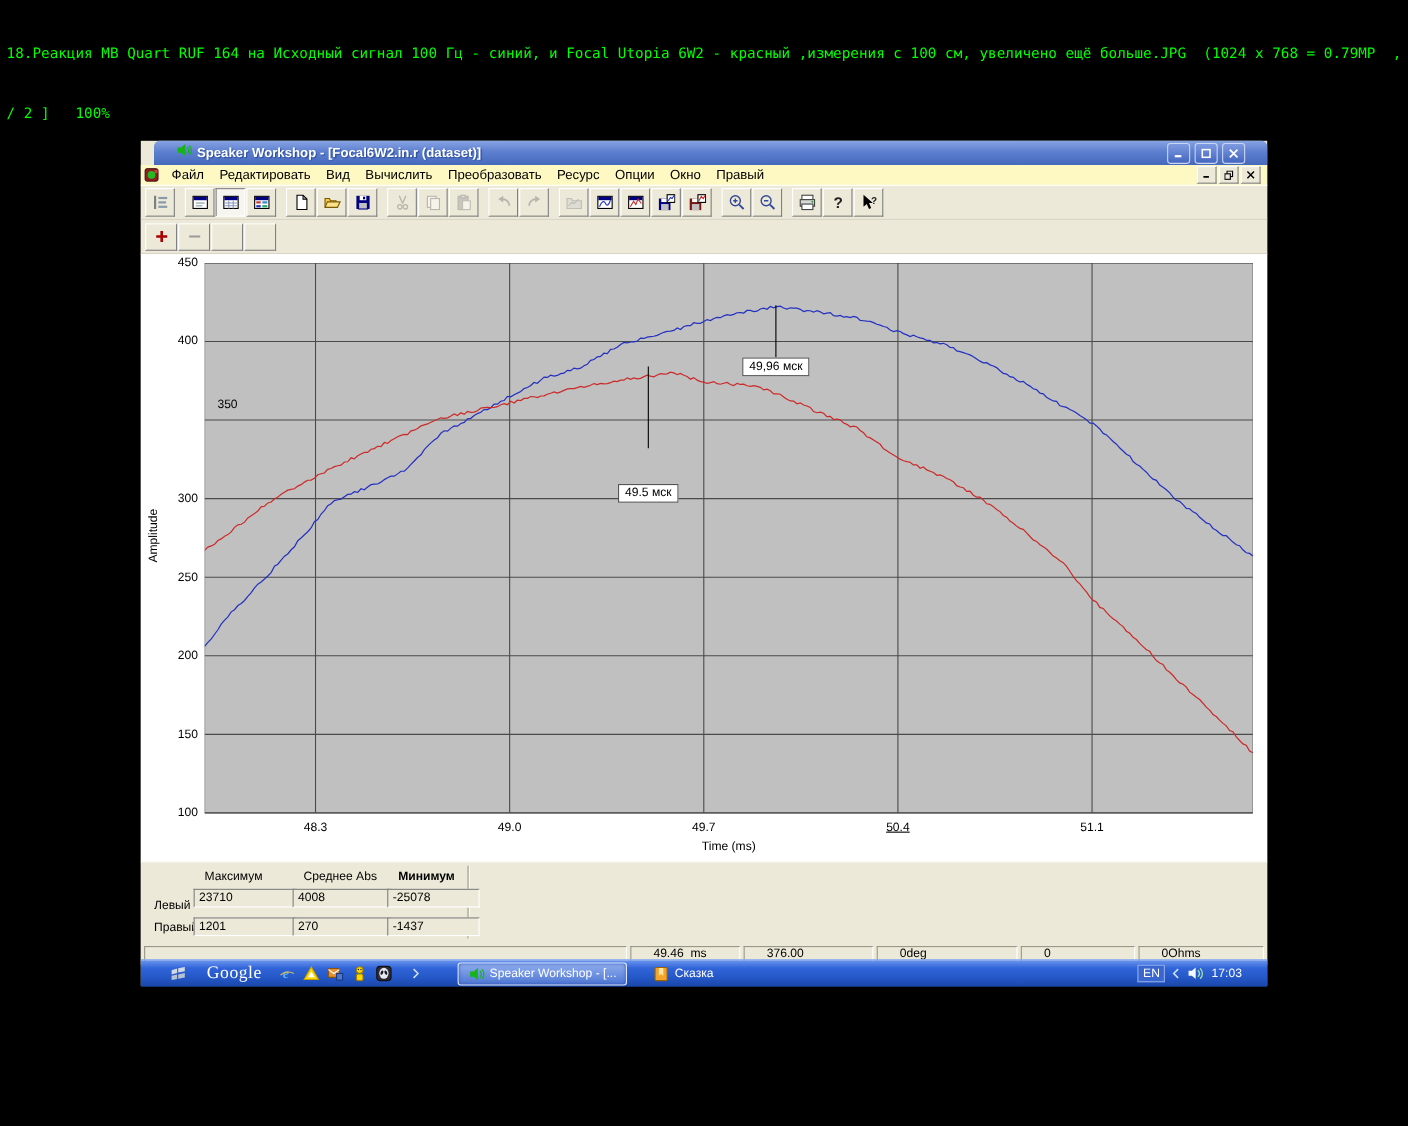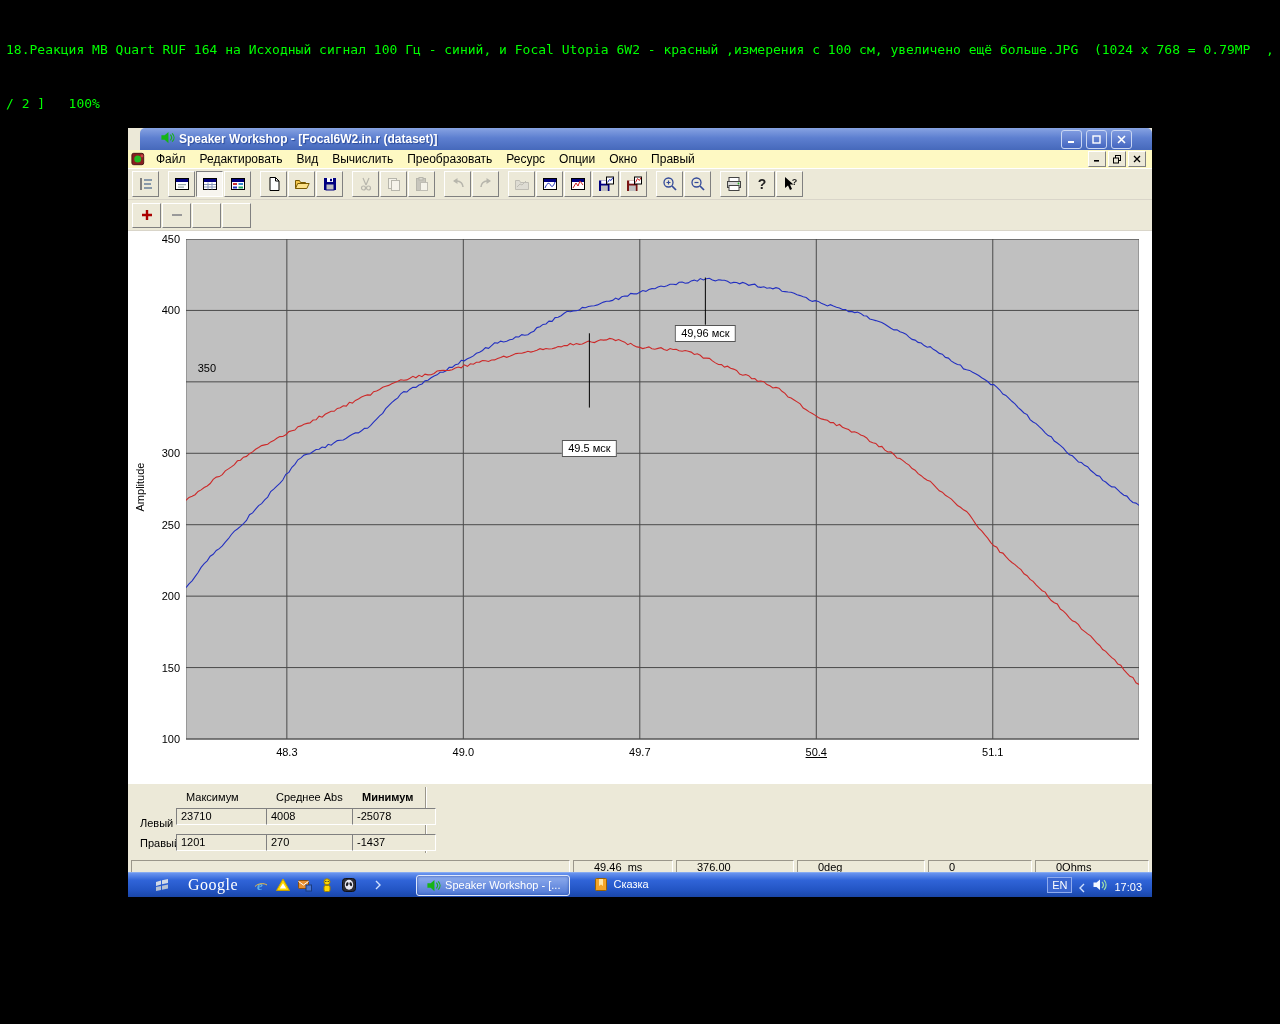--- a/index.html
+++ b/index.html
@@ -65,21 +65,21 @@
            background:linear-gradient(to bottom,#6a95ef 0%,#3064d8 30%,#2355c4 70%,#1a46a8 100%);
            border-top:1px solid #86abf2;display:flex;align-items:center;}
   .google{font-family:"Liberation Serif",serif;font-size:16px;margin:0 12px 0 18px;letter-spacing:.5px;text-align:center;}
   .qlicon{margin:0 3px;display:flex;}
   .chev{margin:0 10px 0 14px;display:flex;}
   .task-btn{height:19px;border-radius:3px;display:flex;align-items:center;gap:4px;padding:0 9px;
             white-space:nowrap;}
   .task-btn.active{margin-left:24px;background:linear-gradient(#8fadee,#4f77d4);
                    border:1px solid #dfe8fc;box-shadow:inset 0 0 3px #2a4fae;}
   .task-btn.plain{margin-left:14px;}
-  .tray{margin-left:auto;display:flex;align-items:flex-end;gap:6px;padding-right:10px;}
+  .tray{margin-left:auto;display:flex;align-items:center;gap:6px;padding-right:23px;}
   .en-box{background:#3a66d0;border:1px solid #8fabee;padding:0 4px;line-height:14px;}
 </style>
 </head>
 <body>
 
 <div class="screen">
   <div class="info">
     <div>18.Реакция MB Quart RUF 164 на Исходный сигнал 100 Гц - синий, и Focal Utopia 6W2 - красный ,измерения с 100 см, увеличено ещё больше.JPG  (1024 x 768 = 0.79MP  ,  82KB)  [ 2</div>
     <div>/ 2 ]   100%</div>
   </div>
@@ -392,20 +392,21 @@
             <line y1="0" y2="500" x1="277.32804232804256" x2="277.32804232804256" stroke="#4a4a4a" stroke-width="1"></line>
             <line y1="0" y2="500" x1="453.80952380952476" x2="453.80952380952476" stroke="#4a4a4a" stroke-width="1"></line>
             <line y1="0" y2="500" x1="630.2910052910051" x2="630.2910052910051" stroke="#4a4a4a" stroke-width="1"></line>
             <line y1="0" y2="500" x1="806.7724867724872" x2="806.7724867724872" stroke="#4a4a4a" stroke-width="1"></line>
             <path d="M0.0 348.6L3.0 344.9L6.1 341.8L9.1 337.6L12.1 333.5L15.1 328.4L18.2 324.7L21.2 321.8L24.2 317.2L27.2 315.3L30.3 311.5L33.3 309.6L36.3 306.9L39.3 303.2L42.4 299.7L45.4 295.5L48.4 292.1L51.4 290.0L54.5 287.4L57.5 284.6L60.5 281.5L63.5 275.7L66.6 273.9L69.6 270.2L72.6 266.6L75.6 264.6L78.7 260.8L81.7 258.1L84.7 252.6L87.7 250.1L90.8 247.1L93.8 244.4L96.8 241.0L99.8 235.3L102.9 233.4L105.9 228.3L108.9 225.3L111.9 220.8L115.0 218.9L118.0 216.1L121.0 215.3L124.0 214.7L127.1 212.5L130.1 210.5L133.1 210.2L136.1 208.0L139.2 208.6L142.2 205.3L145.2 206.2L148.2 203.7L151.3 201.6L154.3 201.2L157.3 201.0L160.3 199.3L163.4 197.0L166.4 195.3L169.4 193.9L172.4 193.9L175.5 191.8L178.5 189.4L181.5 189.3L184.5 186.6L187.6 183.2L190.6 180.1L193.6 176.9L196.7 174.4L199.7 169.7L202.7 166.6L205.7 163.6L208.8 161.0L211.8 158.9L214.8 154.8L217.8 152.6L220.9 153.0L223.9 150.2L226.9 148.2L229.9 148.4L233.0 146.0L236.0 145.0L239.0 141.8L242.0 141.3L245.1 138.8L248.1 137.0L251.1 135.8L254.1 133.3L257.2 133.3L260.2 131.7L263.2 128.4L266.2 128.4L269.3 125.8L272.3 125.1L275.3 121.3L278.3 121.8L281.4 119.8L284.4 118.4L287.4 116.9L290.4 114.3L293.5 113.3L296.5 111.5L299.5 108.7L302.5 109.4L305.6 106.6L308.6 103.8L311.6 104.1L314.6 102.1L317.7 103.0L320.7 102.3L323.7 100.7L326.7 100.2L329.8 97.7L332.8 98.0L335.8 95.6L338.8 96.3L341.9 95.7L344.9 93.5L347.9 92.2L350.9 88.6L354.0 87.8L357.0 85.4L360.0 85.0L363.0 82.1L366.1 82.4L369.1 78.6L372.1 78.3L375.1 76.7L378.2 74.2L381.2 72.3L384.2 72.7L387.3 71.9L390.3 71.8L393.3 71.1L396.3 68.4L399.4 68.7L402.4 67.5L405.4 67.0L408.4 66.7L411.5 65.9L414.5 64.4L417.5 63.1L420.5 62.3L423.6 62.1L426.6 61.4L429.6 59.1L432.6 60.5L435.7 57.8L438.7 57.0L441.7 57.1L444.7 54.4L447.8 54.9L450.8 54.9L453.8 53.3L456.8 51.5L459.9 52.4L462.9 50.5L465.9 49.6L468.9 49.8L472.0 48.1L475.0 47.0L478.0 47.7L481.0 46.8L484.1 45.3L487.1 45.2L490.1 45.6L493.1 43.2L496.2 43.1L499.2 44.2L502.2 43.9L505.2 41.9L508.3 41.1L511.3 42.2L514.3 39.6L517.3 40.9L520.4 39.7L523.4 39.3L526.4 41.0L529.4 41.9L532.5 40.8L535.5 41.1L538.5 41.2L541.5 42.2L544.6 44.2L547.6 43.4L550.6 43.5L553.6 44.8L556.7 43.4L559.7 44.5L562.7 46.3L565.7 45.6L568.8 45.2L571.8 47.9L574.8 48.4L577.9 47.8L580.9 49.2L583.9 48.8L586.9 49.8L590.0 48.7L593.0 49.5L596.0 52.3L599.0 52.6L602.1 53.0L605.1 53.2L608.1 54.3L611.1 55.8L614.2 56.6L617.2 57.8L620.2 58.5L623.2 61.0L626.3 62.4L629.3 61.6L632.3 62.4L635.3 64.3L638.4 65.4L641.4 66.9L644.4 65.7L647.4 67.1L650.5 68.2L653.5 68.9L656.5 70.5L659.5 70.5L662.6 72.6L665.6 72.4L668.6 73.6L671.6 73.1L674.7 74.4L677.7 76.8L680.7 77.0L683.7 80.0L686.8 80.7L689.8 81.6L692.8 82.6L695.8 83.6L698.9 85.3L701.9 87.3L704.9 89.3L707.9 90.9L711.0 90.7L714.0 92.7L717.0 93.7L720.0 95.2L723.1 98.1L726.1 100.4L729.1 101.1L732.1 103.4L735.2 104.0L738.2 106.6L741.2 108.2L744.2 107.7L747.3 110.3L750.3 112.0L753.3 114.4L756.3 115.2L759.4 118.4L762.4 119.1L765.4 122.1L768.5 124.0L771.5 125.5L774.5 125.9L777.5 129.9L780.6 130.7L783.6 131.4L786.6 133.2L789.6 134.7L792.7 136.5L795.7 138.8L798.7 140.5L801.7 142.5L804.8 145.6L807.8 145.6L810.8 148.2L813.8 151.0L816.9 155.0L819.9 156.4L822.9 159.3L825.9 162.3L829.0 164.8L832.0 168.3L835.0 171.0L838.0 174.0L841.1 175.6L844.1 180.6L847.1 183.0L850.1 184.6L853.2 187.7L856.2 190.3L859.2 193.8L862.2 196.6L865.3 197.7L868.3 202.0L871.3 204.0L874.3 206.3L877.4 209.1L880.4 212.9L883.4 215.8L886.4 216.8L889.5 219.8L892.5 223.1L895.5 223.5L898.5 226.3L901.6 227.7L904.6 231.3L907.6 233.7L910.6 236.4L913.7 237.3L916.7 241.4L919.7 243.0L922.7 245.7L925.8 247.9L928.8 248.0L931.8 250.9L934.8 253.8L937.9 256.2L940.9 257.1L943.9 260.8L946.9 263.5L950.0 264.1L953.0 266.4" fill="none" stroke="#2330c0" stroke-width="1.1"></path>
             <path d="M0.0 261.4L3.0 258.4L6.1 257.3L9.1 255.7L12.1 252.4L15.1 250.9L18.2 248.5L21.2 247.0L24.2 244.5L27.2 240.4L30.3 238.1L33.3 237.6L36.3 235.7L39.3 231.8L42.4 229.9L45.4 227.9L48.4 225.6L51.4 221.8L54.5 221.2L57.5 218.2L60.5 217.4L63.5 214.7L66.6 212.9L69.6 210.3L72.6 208.5L75.6 206.6L78.7 205.9L81.7 205.3L84.7 202.9L87.7 201.6L90.8 199.3L93.8 197.6L96.8 197.5L99.8 195.8L102.9 192.6L105.9 191.7L108.9 191.0L111.9 187.7L115.0 186.9L118.0 185.2L121.0 184.4L124.0 183.9L127.1 181.0L130.1 180.8L133.1 177.2L136.1 178.2L139.2 175.3L142.2 173.7L145.2 172.3L148.2 172.3L151.3 169.4L154.3 168.8L157.3 166.7L160.3 167.1L163.4 163.3L166.4 164.1L169.4 161.4L172.4 159.9L175.5 158.0L178.5 156.8L181.5 155.9L184.5 156.1L187.6 152.7L190.6 152.1L193.6 150.5L196.7 148.2L199.7 147.3L202.7 146.4L205.7 144.8L208.8 143.5L211.8 142.2L214.8 140.8L217.8 141.3L220.9 140.9L223.9 139.2L226.9 137.3L229.9 138.8L233.0 136.3L236.0 137.7L239.0 135.1L242.0 135.9L245.1 135.7L248.1 134.4L251.1 132.0L254.1 131.6L257.2 131.3L260.2 131.5L263.2 131.4L266.2 130.7L269.3 129.0L272.3 128.0L275.3 128.9L278.3 125.8L281.4 127.3L284.4 124.8L287.4 125.2L290.4 123.2L293.5 123.1L296.5 121.5L299.5 121.7L302.5 122.5L305.6 121.0L308.6 120.9L311.6 119.4L314.6 118.5L317.7 117.2L320.7 118.3L323.7 117.2L326.7 115.9L329.8 114.6L332.8 114.3L335.8 114.3L338.8 113.4L341.9 112.3L344.9 113.1L347.9 112.2L350.9 111.2L354.0 109.7L357.0 110.6L360.0 109.5L363.0 110.0L366.1 109.7L369.1 108.9L372.1 107.5L375.1 107.9L378.2 106.6L381.2 106.6L384.2 104.5L387.3 105.9L390.3 104.5L393.3 105.4L396.3 105.0L399.4 103.4L402.4 102.1L405.4 103.0L408.4 103.6L411.5 101.9L414.5 100.7L417.5 101.1L420.5 100.9L423.6 99.4L426.6 100.0L429.6 101.6L432.6 100.5L435.7 102.1L438.7 103.2L441.7 105.7L444.7 104.3L447.8 106.6L450.8 107.9L453.8 108.4L456.8 109.6L459.9 108.8L462.9 107.9L465.9 109.8L468.9 110.3L472.0 109.4L475.0 108.7L478.0 110.5L481.0 111.5L484.1 109.5L487.1 110.5L490.1 110.3L493.1 111.7L496.2 112.3L499.2 111.5L502.2 112.2L505.2 113.1L508.3 115.5L511.3 114.8L514.3 116.3L517.3 119.1L520.4 119.1L523.4 119.4L526.4 121.9L529.4 123.9L532.5 125.5L535.5 125.6L538.5 128.1L541.5 127.2L544.6 129.2L547.6 130.1L550.6 131.4L553.6 135.1L556.7 136.2L559.7 135.6L562.7 136.7L565.7 139.7L568.8 139.5L571.8 142.4L574.8 142.0L577.9 142.7L580.9 145.6L583.9 146.8L586.9 149.0L590.0 148.4L593.0 149.2L596.0 152.3L599.0 154.4L602.1 158.1L605.1 159.1L608.1 161.0L611.1 162.9L614.2 164.9L617.2 169.0L620.2 170.7L623.2 172.9L626.3 174.6L629.3 176.4L632.3 178.4L635.3 179.9L638.4 180.6L641.4 181.2L644.4 183.6L647.4 183.6L650.5 186.7L653.5 185.5L656.5 188.2L659.5 189.4L662.6 190.6L665.6 193.1L668.6 192.8L671.6 193.9L674.7 196.0L677.7 197.1L680.7 199.0L683.7 202.5L686.8 203.7L689.8 204.4L692.8 207.7L695.8 207.4L698.9 211.2L701.9 213.0L704.9 212.9L707.9 215.5L711.0 219.0L714.0 219.5L717.0 221.6L720.0 224.1L723.1 226.1L726.1 229.6L729.1 231.2L732.1 234.7L735.2 236.7L738.2 239.3L741.2 241.3L744.2 242.2L747.3 245.4L750.3 248.7L753.3 251.8L756.3 253.2L759.4 256.2L762.4 258.1L765.4 260.1L768.5 263.3L771.5 266.5L774.5 268.3L777.5 270.8L780.6 272.5L783.6 275.9L786.6 280.3L789.6 284.9L792.7 289.1L795.7 291.8L798.7 295.7L801.7 299.1L804.8 303.6L807.8 306.8L810.8 308.2L813.8 313.2L816.9 314.1L819.9 317.7L822.9 320.9L825.9 323.5L829.0 325.6L832.0 328.4L835.0 330.6L838.0 334.8L841.1 336.7L844.1 340.4L847.1 342.4L850.1 345.9L853.2 348.8L856.2 351.7L859.2 353.1L862.2 357.8L865.3 361.5L868.3 363.7L871.3 365.0L874.3 370.0L877.4 372.1L880.4 375.1L883.4 378.8L886.4 381.8L889.5 383.1L892.5 385.6L895.5 390.2L898.5 392.4L901.6 394.9L904.6 396.9L907.6 400.3L910.6 403.9L913.7 406.5L916.7 410.5L919.7 412.4L922.7 415.6L925.8 418.6L928.8 420.9L931.8 425.1L934.8 426.2L937.9 430.8L940.9 434.2L943.9 437.3L946.9 438.4L950.0 443.8L953.0 445.4" fill="none" stroke="#cc2929" stroke-width="1.1"></path>
             <line x1="519.3597883597888" x2="519.3597883597888" y1="38.57142857142857" y2="85.71428571428571" stroke="#000" stroke-width="1"></line>
             <line x1="403.3862433862436" x2="403.3862433862436" y1="94.28571428571429" y2="168.57142857142856" stroke="#000" stroke-width="1"></line>
           </svg></div>
       <div class="amp-label">Amplitude</div>
+      <div class="xlabel">Time (ms)</div>
     <div class="ann-label" style="left: 577.36px; top: 93.7143px;">49,96 мск</div>
         <div class="ann-label" style="left: 461.386px; top: 176.571px; margin-top: 32px;">49.5 мск</div>
         <div class="ytick" style="top: 8px;">450</div>
         <div class="ytick" style="top: 79.4286px;">400</div>
         <div class="ytick" style="top: 137px; margin-left: 36px;">350</div>
         <div class="ytick" style="top: 222.286px;">300</div>
         <div class="ytick" style="top: 293.714px;">250</div>
         <div class="ytick" style="top: 365.143px;">200</div>
         <div class="ytick" style="top: 436.571px;">150</div>
         <div class="ytick" style="top: 508px;">100</div>
@@ -485,21 +486,21 @@
               <ellipse cx="6.2" cy="7.2" rx="1.2" ry="2" fill="#1a1a22" transform="rotate(22 6.2 7.2)"></ellipse>
               <ellipse cx="9.8" cy="7.2" rx="1.2" ry="2" fill="#1a1a22" transform="rotate(-22 9.8 7.2)"></ellipse>
             </svg>
           </span>
         </span>
       <span class="chev">
           <svg width="8" height="10" viewBox="0 0 8 10">
             <path d="M2 1l4 4-4 4" fill="none" stroke="#cfe0ff" stroke-width="1.4"></path>
           </svg>
         </span>
-      <span id="taskbuttons" style="display:flex;">
+      <span id="taskbuttons" style="display:flex;align-items:center;">
           <span class="task-btn active">
             <span style="display: flex;">
               <svg width="15" height="15" viewBox="0 0 16 16">
                 <path d="M1.5 5.5v5h3.5l4 3.5v-12l-4 3.5z" fill="#15b515"></path>
                 <path d="M11 5c1.6 1.7 1.6 4.3 0 6M13 3.5c2.6 2.6 2.6 6.4 0 9" fill="none" stroke="#15b515" stroke-width="1.2"></path>
               </svg>
             </span>
             <span>Speaker Workshop - [...</span>
           </span>
           <span class="task-btn plain">

